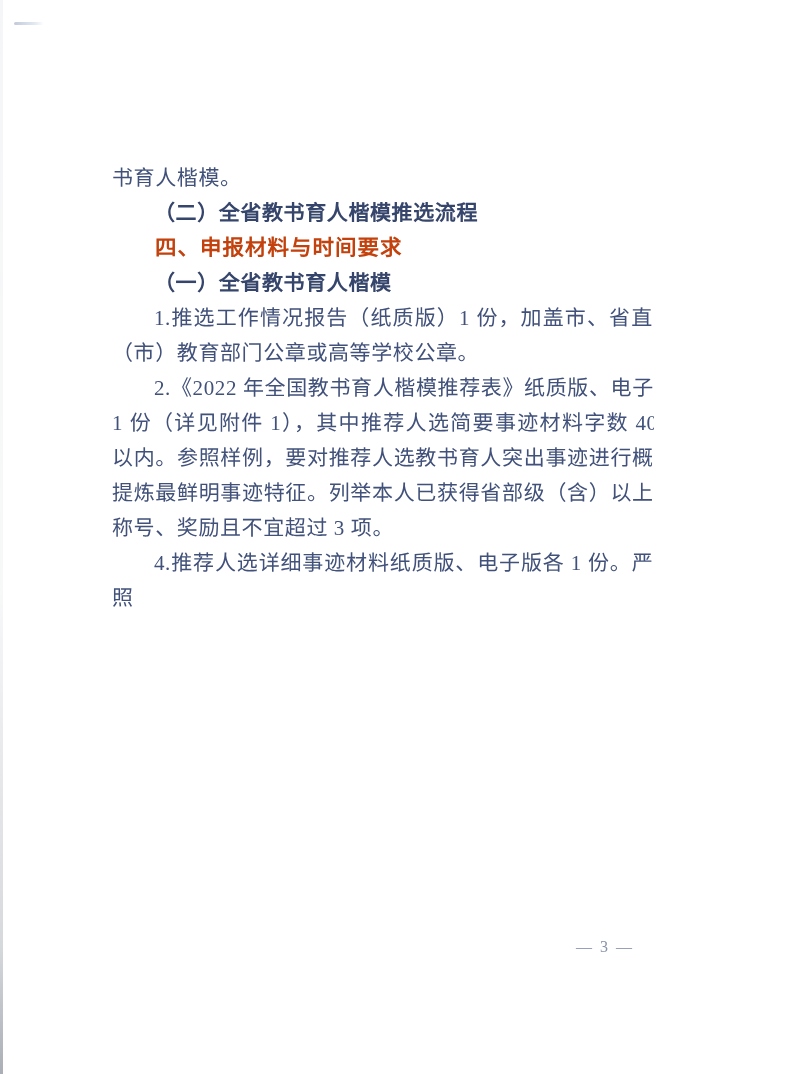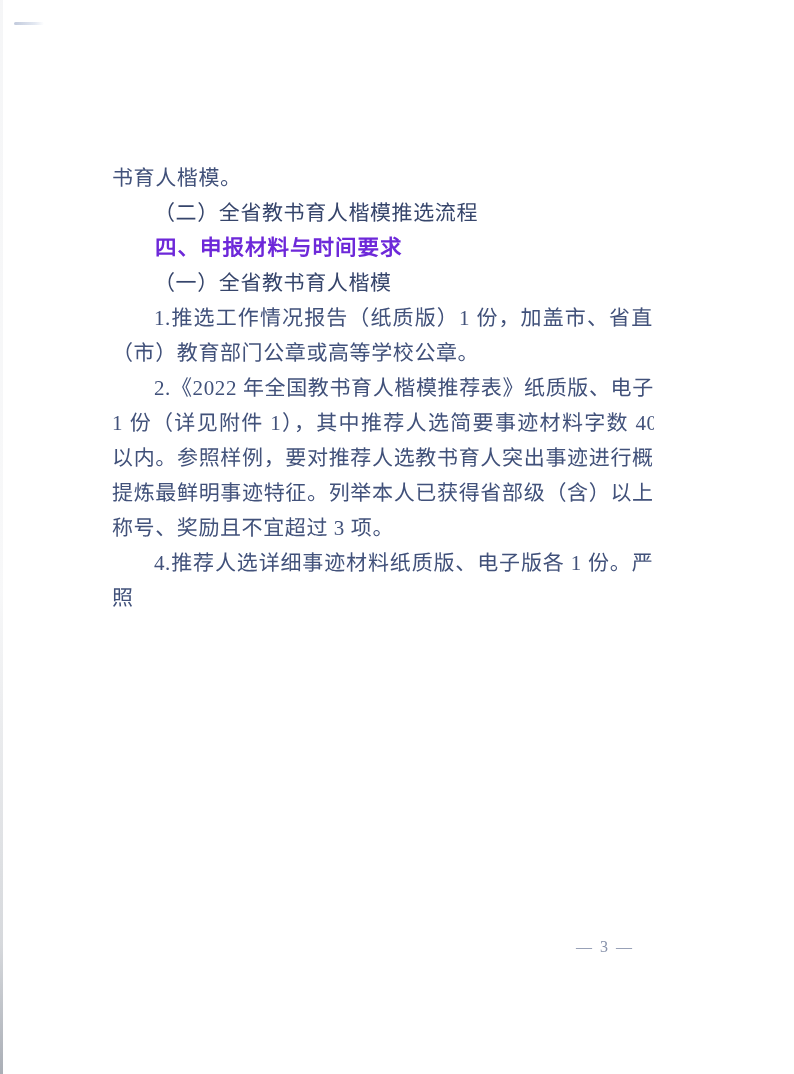--- a/index.html
+++ b/index.html
@@ -57,28 +57,28 @@
     letter-spacing: 0.6px;
     color: #41517a;
     text-align: justify;
     text-justify: inter-character;
   }
   .para-continuation { text-indent: 0; }
   .para-body,
   .para-subheading,
   .para-section-heading { text-indent: 2em; }
   .para-subheading {
-    font-weight: normal;
+    font-weight: bold;
     color: #36456b;
   }
   .para-section-heading {
     font-family: "Liberation Sans", "DejaVu Sans", sans-serif;
     font-weight: bold;
     font-size: 21.5px;
-    color: #6d28d9;
+    color: #c2410c;
     letter-spacing: 1px;
   }
   .page-number {
     position: absolute;
     left: 576px;
     top: 936px;
     font-size: 16px;
     line-height: 22px;
     letter-spacing: 2px;
     color: #8792ab;

